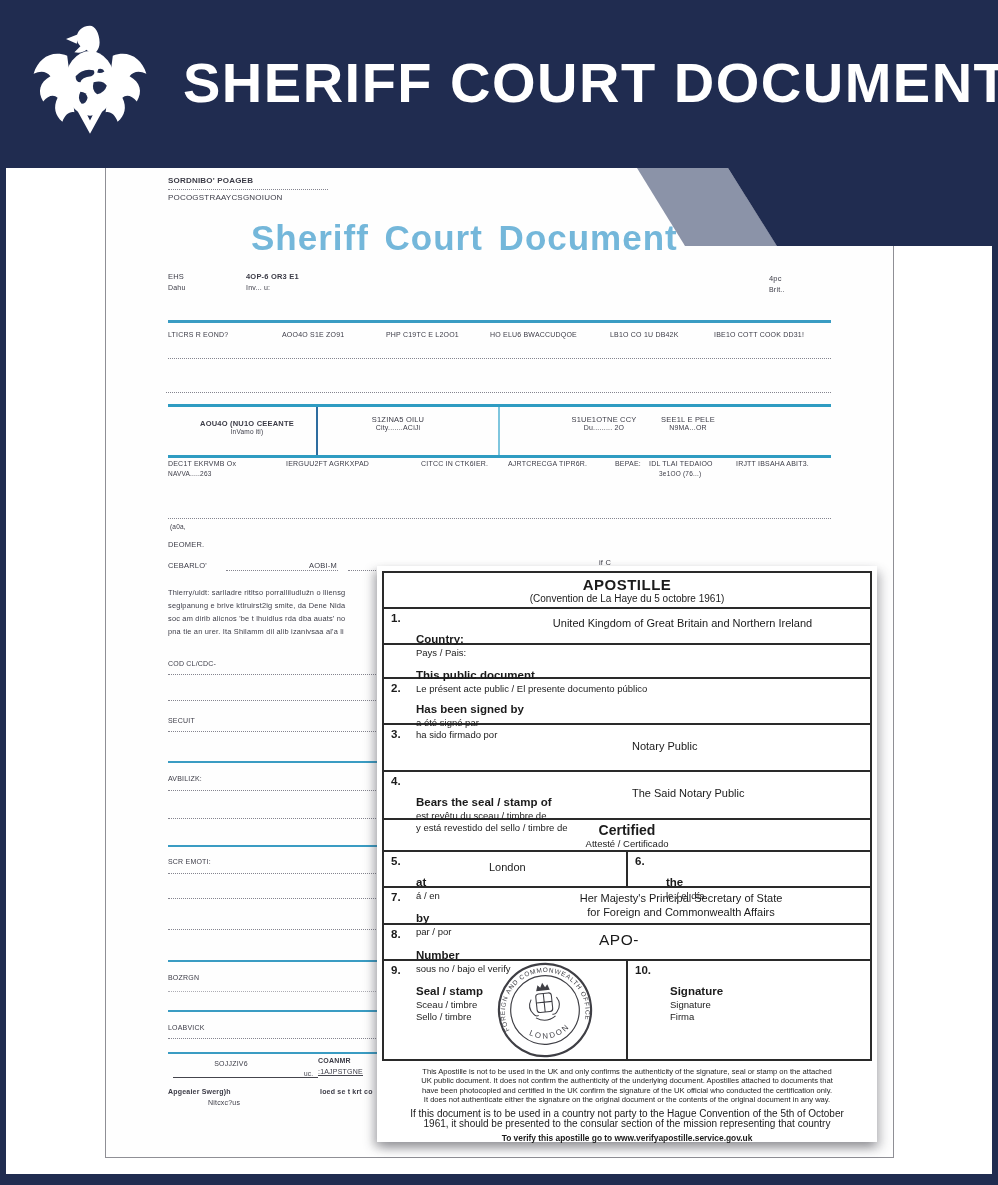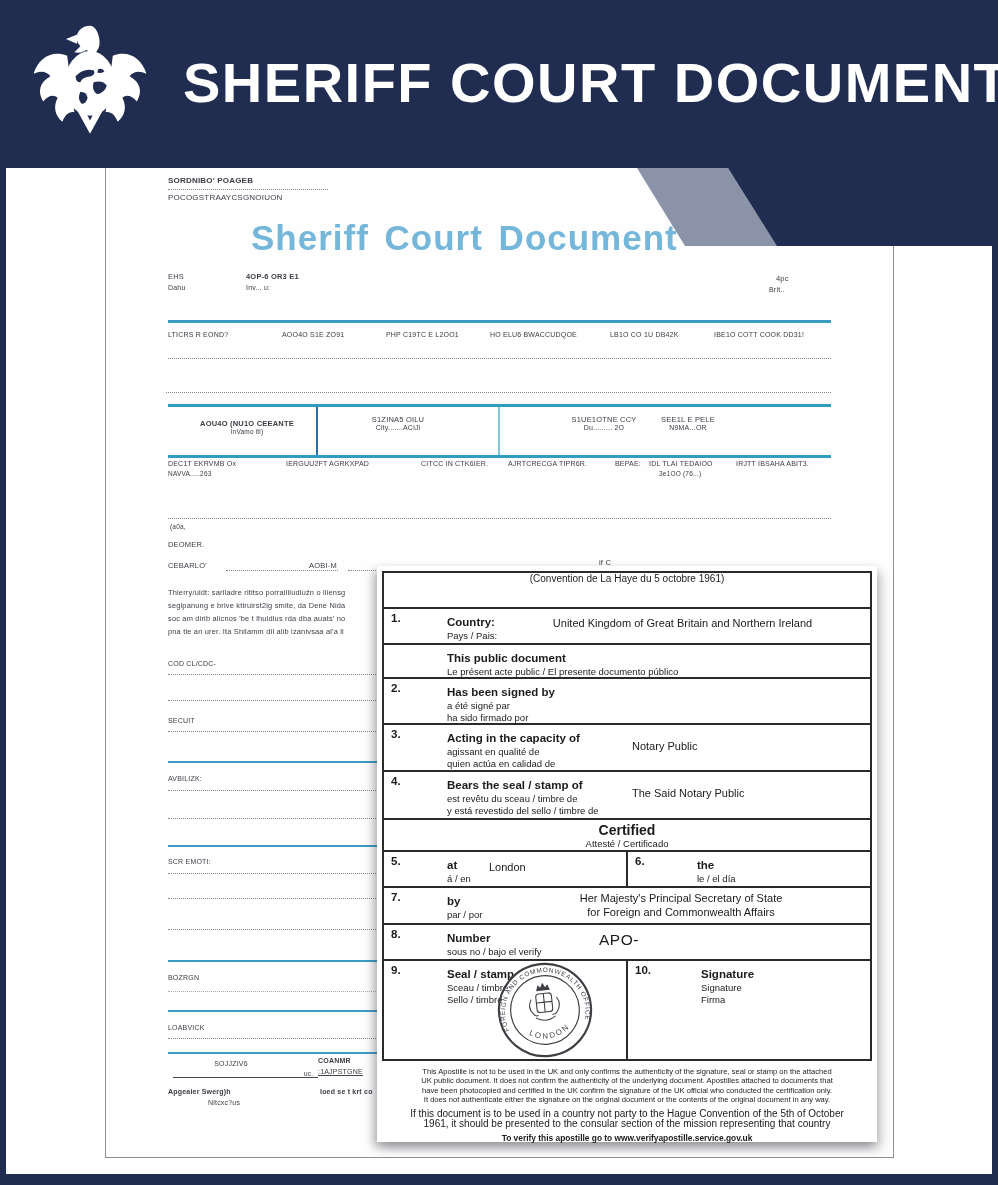--- a/index.html
+++ b/index.html
@@ -29,21 +29,21 @@
   .dotf{border-top:1px dotted #9a9aa2;opacity:.8;}
   .soll{border-top:1.5px solid #45454d;}
   
   .apostille{left:377px;top:566px;width:500px;height:576px;background:#ffffff;
              box-shadow:-4px 5px 9px rgba(60,60,70,.35),4px 6px 10px rgba(60,60,70,.3);
              padding:5px;box-sizing:border-box;color:#1b1b1b;}
   .ap-table{border:2px solid #2a2a2a;}
   .ap-row{position:relative;border-bottom:2px solid #2a2a2a;}
   .ap-row:last-child{border-bottom:none;}
   .ap-num{position:absolute;left:7px;top:3px;font-weight:bold;font-size:11.5px;}
-  .ap-lab{position:absolute;left:32px;top:3px;margin-left:31px;}
+  .ap-lab{position:absolute;left:32px;top:20px;}
   .ap-lab b{font-size:11.5px;}
   .ap-sub{font-size:9.5px;line-height:11.5px;}
   .ap-val{position:absolute;font-size:11px;}
   .ap-center{text-align:center;}
   .ap-t1{font-size:15px;font-weight:bold;letter-spacing:.5px;padding-top:3px;}
   .ap-t2{font-size:10px;}
   .ap-split{display:flex;height:100%;}
   .ap-cell{position:relative;flex:1;}
   .ap-cell.first{border-right:2px solid #2a2a2a;}
   .ap-foot{padding-top:6px;text-align:center;}
@@ -82,21 +82,21 @@
     <div class="abs gib g8 bold" style="left:62px;top:8px;">SORDNIBO' POAGEB</div>
     <div class="abs dotl" style="left:62px;top:21px;width:160px;"></div>
     <div class="abs gib g8" style="left:62px;top:25px;">POCOGSTRAAYCSGNOIUON</div>
 
     <div class="abs wmtitle" style="left:145px;top:50px;">Sheriff Court Document</div>
 
     <div class="abs gib g75" style="left:62px;top:104px;">EHS</div>
     <div class="abs gib g7" style="left:62px;top:116px;">Dahu</div>
     <div class="abs gib g75 bold" style="left:140px;top:104px;">4OP-6 OR3 E1</div>
     <div class="abs gib g7" style="left:140px;top:116px;">Inv... u:</div>
-    <div class="abs gib g75" style="left:663px;top:106px;margin-left:7px;">4pc</div>
+    <div class="abs gib g75" style="left:663px;top:106px;">4pc</div>
     <div class="abs gib g7" style="left:663px;top:118px;">Brit..</div>
 
     <div class="abs rule" style="left:62px;top:152px;width:663px;"></div>
 
     <div class="abs gib g7" style="left:62px;top:163px;">LTICRS R EOND?</div>
     <div class="abs gib g7" style="left:176px;top:163px;">AOO4O S1E ZO91</div>
     <div class="abs gib g7" style="left:280px;top:163px;">PHP C19TC E L2OO1</div>
     <div class="abs gib g7" style="left:384px;top:163px;">HO ELU6 BWACCUDQOE</div>
     <div class="abs gib g7" style="left:504px;top:163px;">LB1O CO 1U DB42K</div>
     <div class="abs gib g7" style="left:608px;top:163px;">IBE1O COTT COOK DD31!</div>
@@ -193,20 +193,21 @@
     <div class="abs gib g7 bold" style="left:214px;top:920px;">Ioed se t krt co</div>
   </div>
 
   <div class="abs slate-par"></div>
   <div class="abs navy-ext"></div>
 
   <div class="abs apostille">
     <div class="ap-table">
 
       <div class="ap-row ap-center" style="height:34px;">
+        <div class="ap-t1">APOSTILLE</div>
         <div class="ap-t2">(Convention de La Haye du 5 octobre 1961)</div>
       </div>
 
       <div class="ap-row" style="height:34px;">
         <div class="ap-num">1.</div>
         <div class="ap-lab">
           <b>Country:</b>
           <div class="ap-sub">Pays / Pais:</div>
         </div>
         <div class="ap-val" style="left:115px;right:4px;top:8px;text-align:center;">United Kingdom of Great Britain and Northern Ireland</div>
@@ -223,25 +224,20 @@
         <div class="ap-num">2.</div>
         <div class="ap-lab">
           <b>Has been signed by</b>
           <div class="ap-sub">a été signé par</div>
           <div class="ap-sub">ha sido firmado por</div>
         </div>
       </div>
 
       <div class="ap-row" style="height:45px;">
         <div class="ap-num">3.</div>
-        <div class="ap-lab">
-          <b>Acting in the capacity of</b>
-          <div class="ap-sub">agissant en qualité de</div>
-          <div class="ap-sub">quien actúa en calidad de</div>
-        </div>
         <div class="ap-val" style="left:248px;top:15px;">Notary Public</div>
       </div>
 
       <div class="ap-row" style="height:46px;">
         <div class="ap-num">4.</div>
         <div class="ap-lab">
           <b>Bears the seal / stamp of</b>
           <div class="ap-sub">est revêtu du sceau / timbre de</div>
           <div class="ap-sub">y está revestido del sello / timbre de</div>
         </div>

